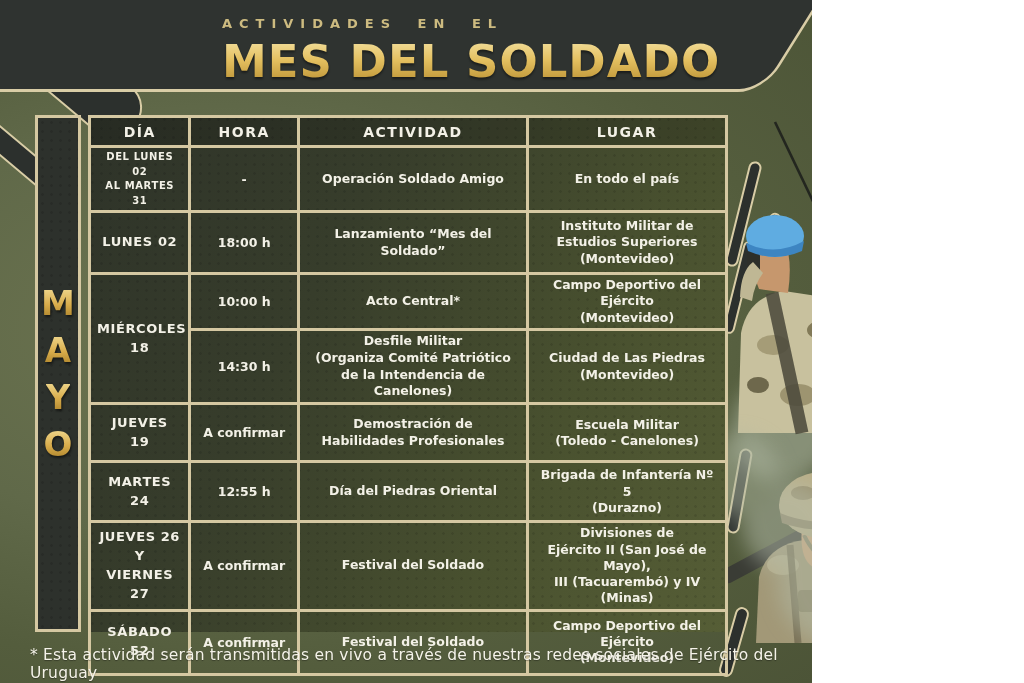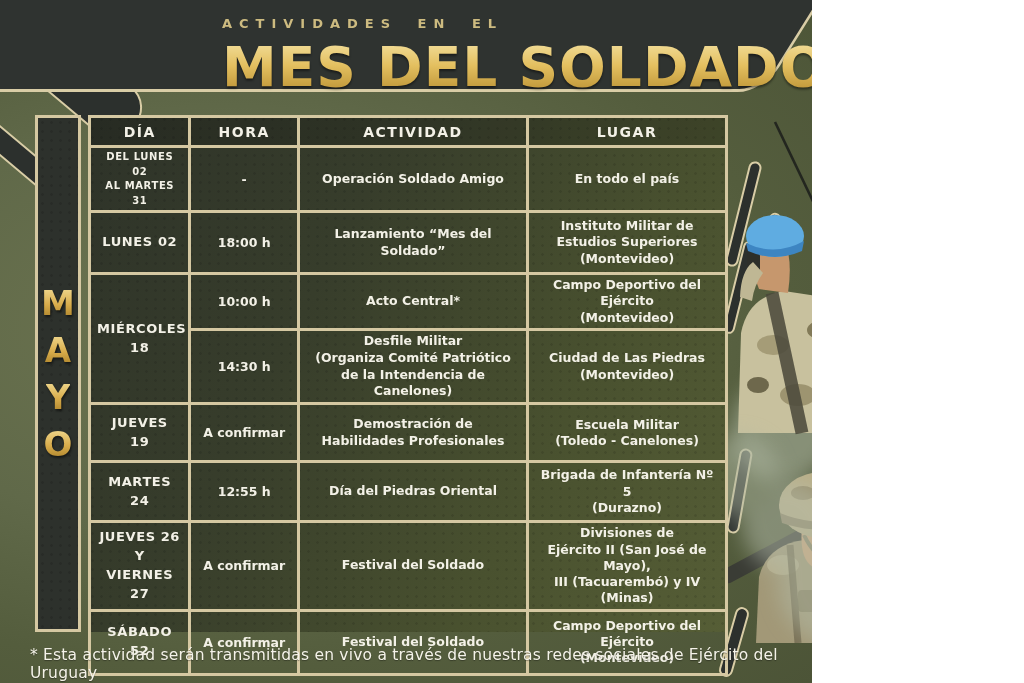--- a/index.html
+++ b/index.html
@@ -23,21 +23,21 @@
     position:absolute; left:-70px; top:-18px; width:868px; height:110px;
     background:#2f3330; border:3px solid #d9cda6; border-radius:0 0 26px 0;
     transform:skewX(-32deg);
   }
   .title-wrap { position:absolute; left:222px; top:16px; z-index:5; }
   .eyebrow {
     color:#cdbb80; font-size:13px; font-weight:bold;
     letter-spacing:7px; word-spacing:9px;
   }
   .main-title {
-    margin-top:4px; font-size:55px; font-weight:800; letter-spacing:1px;
+    margin-top:4px; font-size:45px; font-weight:800; letter-spacing:1px;
     background:linear-gradient(180deg,#f6e6aa 0%, #e6c express 45%, #b98f2e 100%);
     background:linear-gradient(180deg,#f6e6aa 0%, #e3bf5f 48%, #b3892c 100%);
     -webkit-background-clip:text; background-clip:text; color:transparent;
     filter:drop-shadow(0 2px 1px rgba(0,0,0,0.45));
     white-space:nowrap;
     text-align:center;
   }
 
   
   .mayo-strip {

